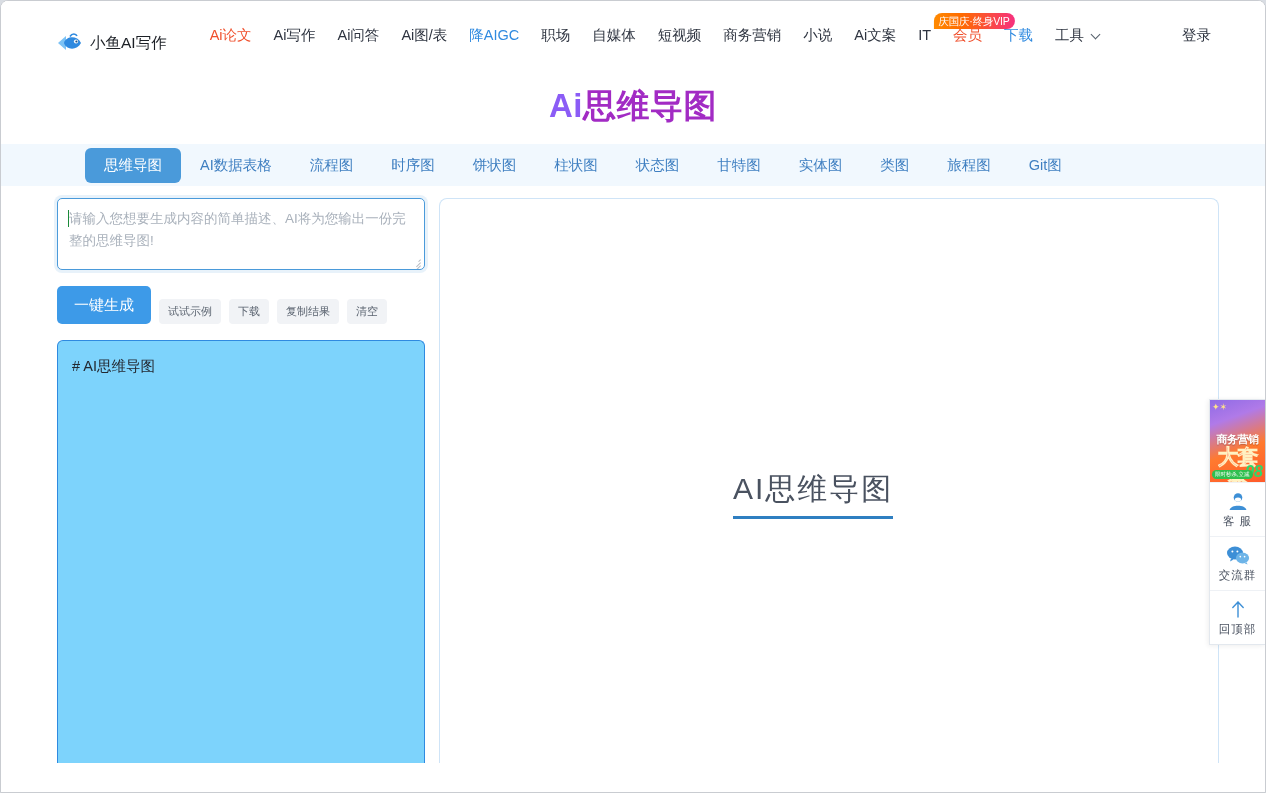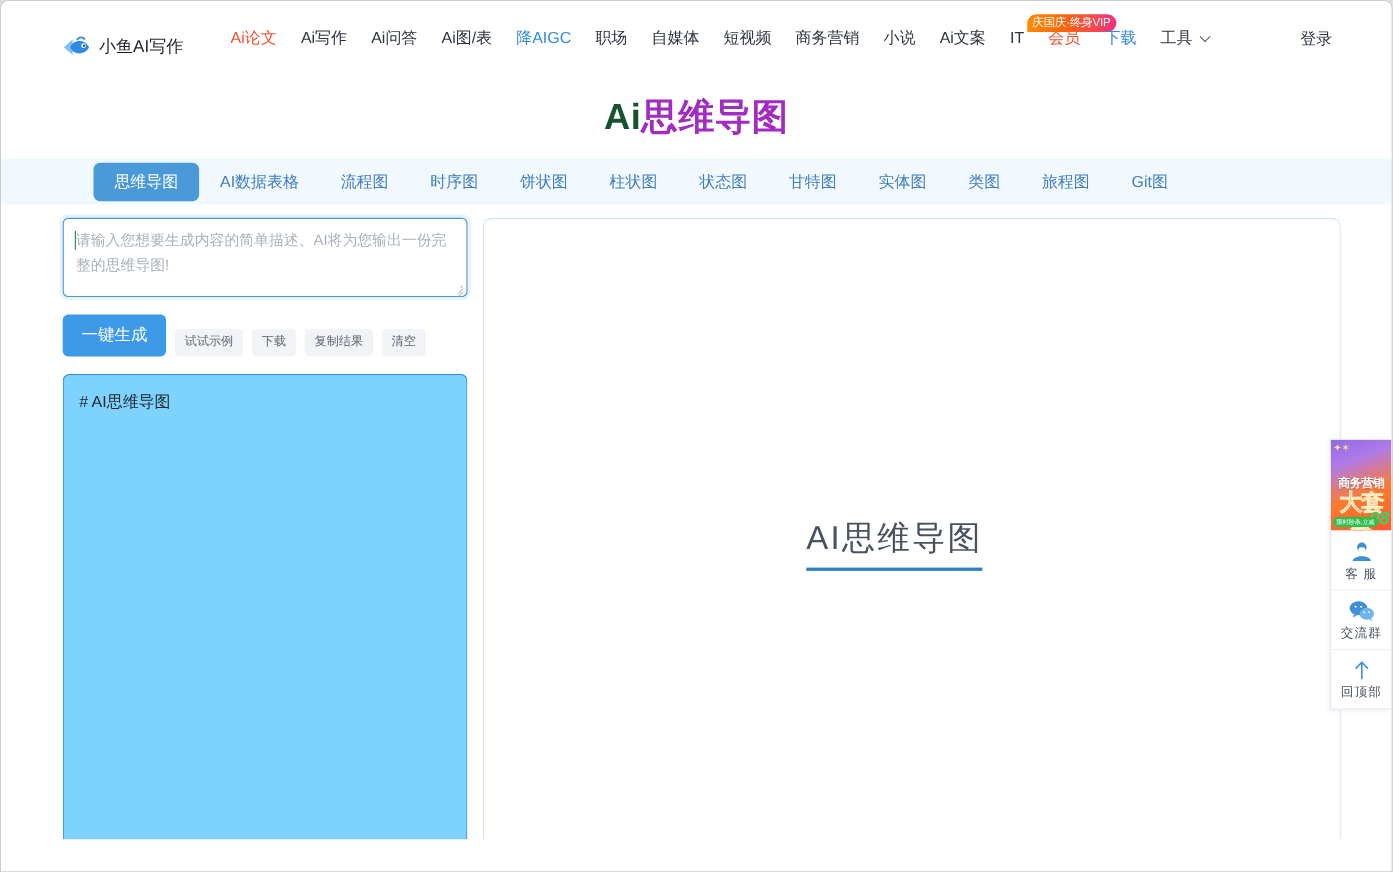--- a/index.html
+++ b/index.html
@@ -54,21 +54,21 @@
   }
 
   
   .header {
     height: 68px;
     background: #ffffff;
     display: flex; align-items: center;
     padding: 0 28px 0 56px;
     position: relative;
   }
-  .brand { display: flex; align-items: flex-start; gap: 7px; margin-top: 16px; }
+  .brand { display: flex; align-items: flex-end; gap: 7px; margin-top: 16px; }
   .brand-logo { width: 26px; height: 22px; display: block; }
   .brand-name {
     font-size: 15.5px; color: #1c2026; font-weight: 500;
     white-space: nowrap;
   }
   .nav {
     display: flex; align-items: center;
     margin-left: 32px;
     gap: 0px;
   }
@@ -113,21 +113,21 @@
     cursor: pointer; padding-right: 26px;
   }
 
   
   .hero {
     height: 75px;
     display: flex; align-items: center; justify-content: center;
     background: #ffffff;
   }
   .hero h1 { font-size: 33px; font-weight: bold; letter-spacing: 0.5px; }
-  .hero .h-ai { color: #14532d; }
+  .hero .h-ai { color: #8b5cf6; }
   .hero .h-rest { color: #a22bc4; }
 
   
   .tabstrip {
     background: #f1f8fe;
     height: 42px;
     display: flex; align-items: center;
     padding-left: 84px;
     gap: 0px;
   }

